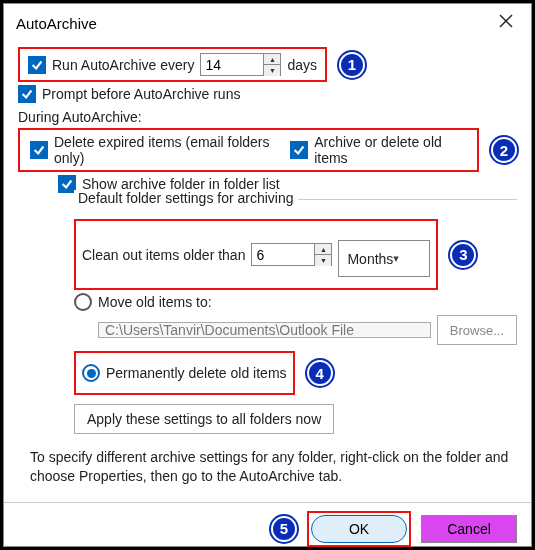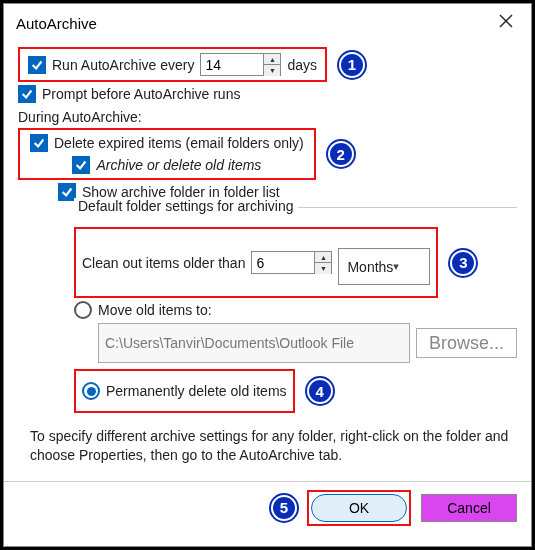--- a/index.html
+++ b/index.html
@@ -162,26 +162,26 @@
     align-items: center;
     margin: 4px 0 6px 24px;
   }
   .path-input {
     flex: 1;
     border: 1px solid #aaa;
     background: #f7f7f7;
     color: #777;
     font-size: 14px;
     padding: 4px 6px;
-    height: 40px;
+    height: 16px;
   }
   .btn {
     border: 1px solid #aaa;
     background: #fff;
-    font-size: 18px;
+    font-size: 13px;
     padding: 4px 12px;
     cursor: pointer;
     height: 30px;
   }
   .btn.disabled { color: #888; cursor: default; }
   .apply-btn {
     display:inline-block;
     border:1px solid #aaa;
     padding: 6px 12px;
     font-size: 14px;
@@ -265,30 +265,30 @@
         <svg viewBox="0 0 16 16">
             <polyline points="3,8 7,12 13,4" fill="none" stroke="#fff" stroke-width="2.4"></polyline>
           </svg>
       </span>
       <span class="static-label">Prompt before AutoArchive runs</span>
     </div>
 
     <div class="section-label">During AutoArchive:</div>
 
     <div class="row">
-      <div class="redbox" style="flex-direction:column;align-items:center;gap:4px;padding:4px 10px;">
+      <div class="redbox" style="flex-direction:row;align-items:center;gap:4px;padding:4px 10px;">
         <div class="row" style="margin:0;">
           <span class="checkbox">
             <svg viewBox="0 0 16 16">
                 <polyline points="3,8 7,12 13,4" fill="none" stroke="#fff" stroke-width="2.4"></polyline>
               </svg>
           </span>
           <span class="static-label">Delete expired items (email folders only)</span>
         </div>
-        <div class="row" style="margin:0;font-style:italic;">
+        <div class="row" style="margin:0;">
           <span class="checkbox">
             <svg viewBox="0 0 16 16">
                 <polyline points="3,8 7,12 13,4" fill="none" stroke="#fff" stroke-width="2.4"></polyline>
               </svg>
           </span>
           <span class="static-label">Archive or delete old items</span>
         </div>
       </div>
       <span class="step-badge">2</span>
     </div>
@@ -339,20 +339,21 @@
       <div class="row">
         <div class="redbox">
           <span class="radio selected">
               <span class="dot"></span>
             </span>
           <span class="static-label">Permanently delete old items</span>
         </div>
         <span class="step-badge">4</span>
       </div>
 
+      <div class="apply-btn">Apply these settings to all folders now</div>
     </div>
 
     <div class="footer-text">To specify different archive settings for any folder, right-click on the folder and choose Properties, then go to the AutoArchive tab.</div>
   </div>
 
   <div class="button-row">
     <span class="step-badge">5</span>
     <span class="ok-wrap">
       <div class="dlg-btn primary">OK</div>
     </span>

